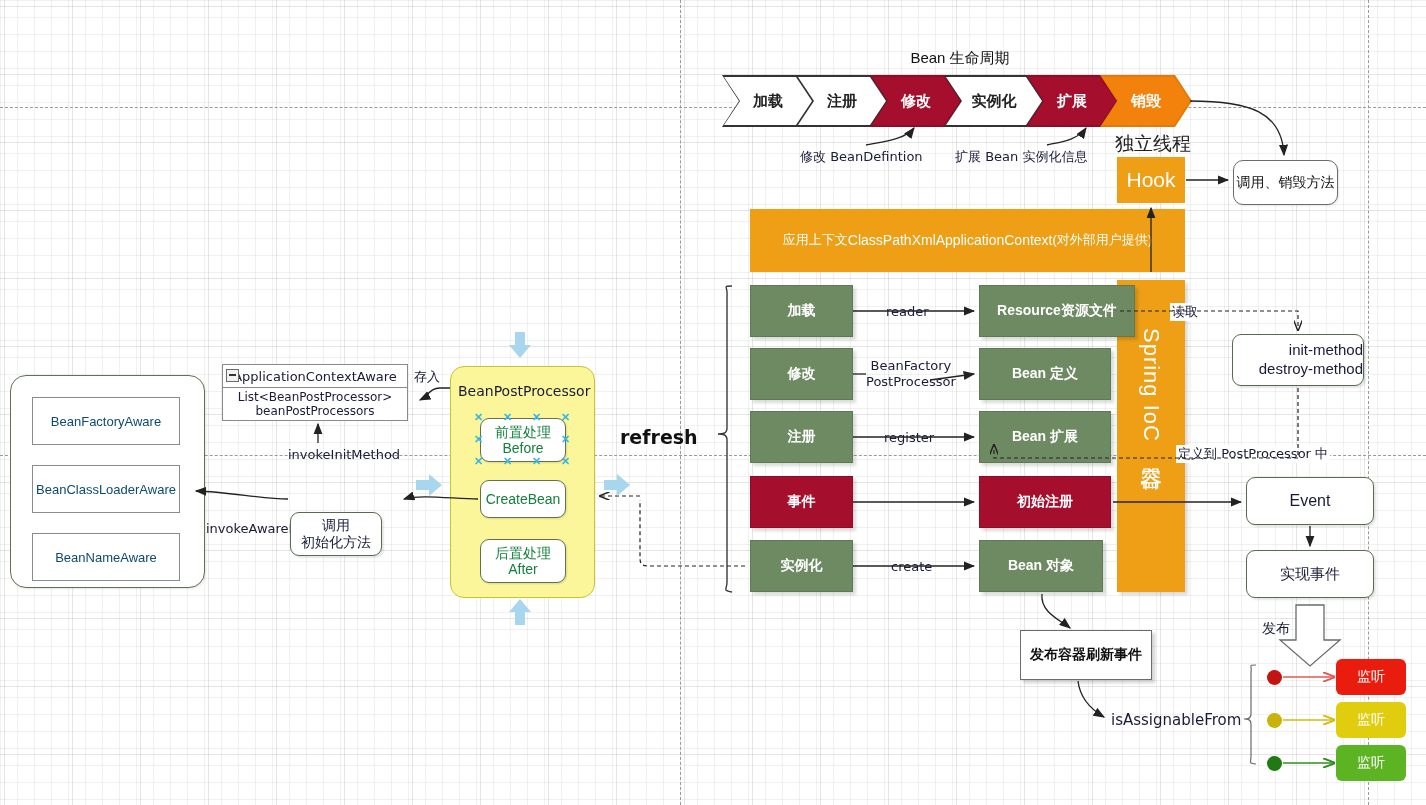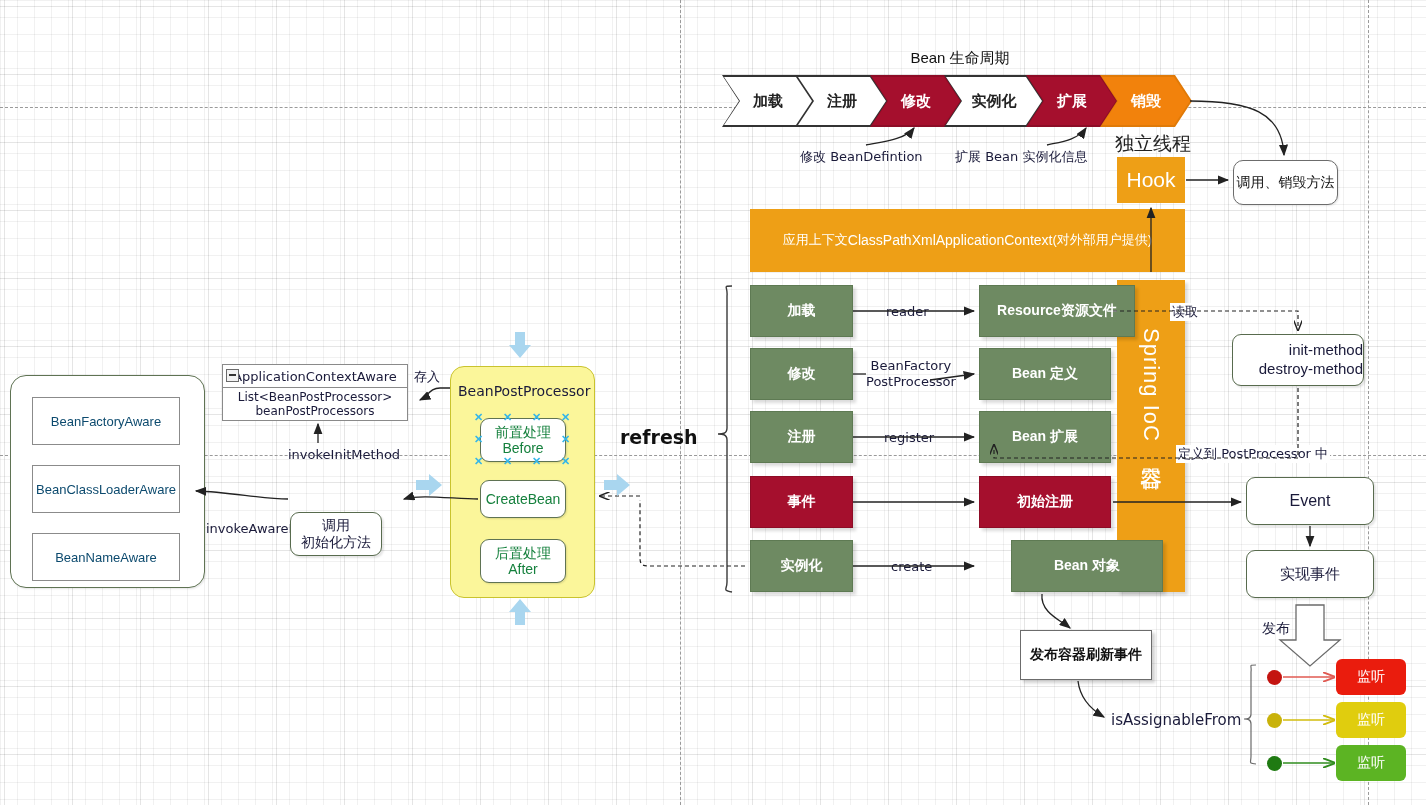--- a/index.html
+++ b/index.html
@@ -159,21 +159,21 @@
     </div>
   <div class="el ctr gbox" style="left:979px;top:348px;width:132px;height:52px;">
     <span>Bean 定义</span>
     </div>
   <div class="el ctr gbox" style="left:979px;top:411px;width:132px;height:52px;">
     <span>Bean 扩展</span>
     </div>
   <div class="el ctr rbox" style="left:979px;top:476px;width:132px;height:52px;">
     <span>初始注册</span>
     </div>
-  <div class="el ctr gbox" style="left:1011px;top:540px;width:152px;height:52px;">
+  <div class="el ctr gbox" style="left:979px;top:540px;width:124px;height:52px;">
     <span>Bean 对象</span>
     </div>
 
   <div class="el lbl" style="left:886px;top:304px;">reader</div>
   <div class="el lbl" style="left:866px;top:358px;text-align:center;line-height:1.2;">
     <div>BeanFactory</div>
     <div>PostProcessor</div>
   </div>
   <div class="el lbl" style="left:884px;top:430px;">register</div>
   <div class="el lbl" style="left:891px;top:559px;">create</div>

